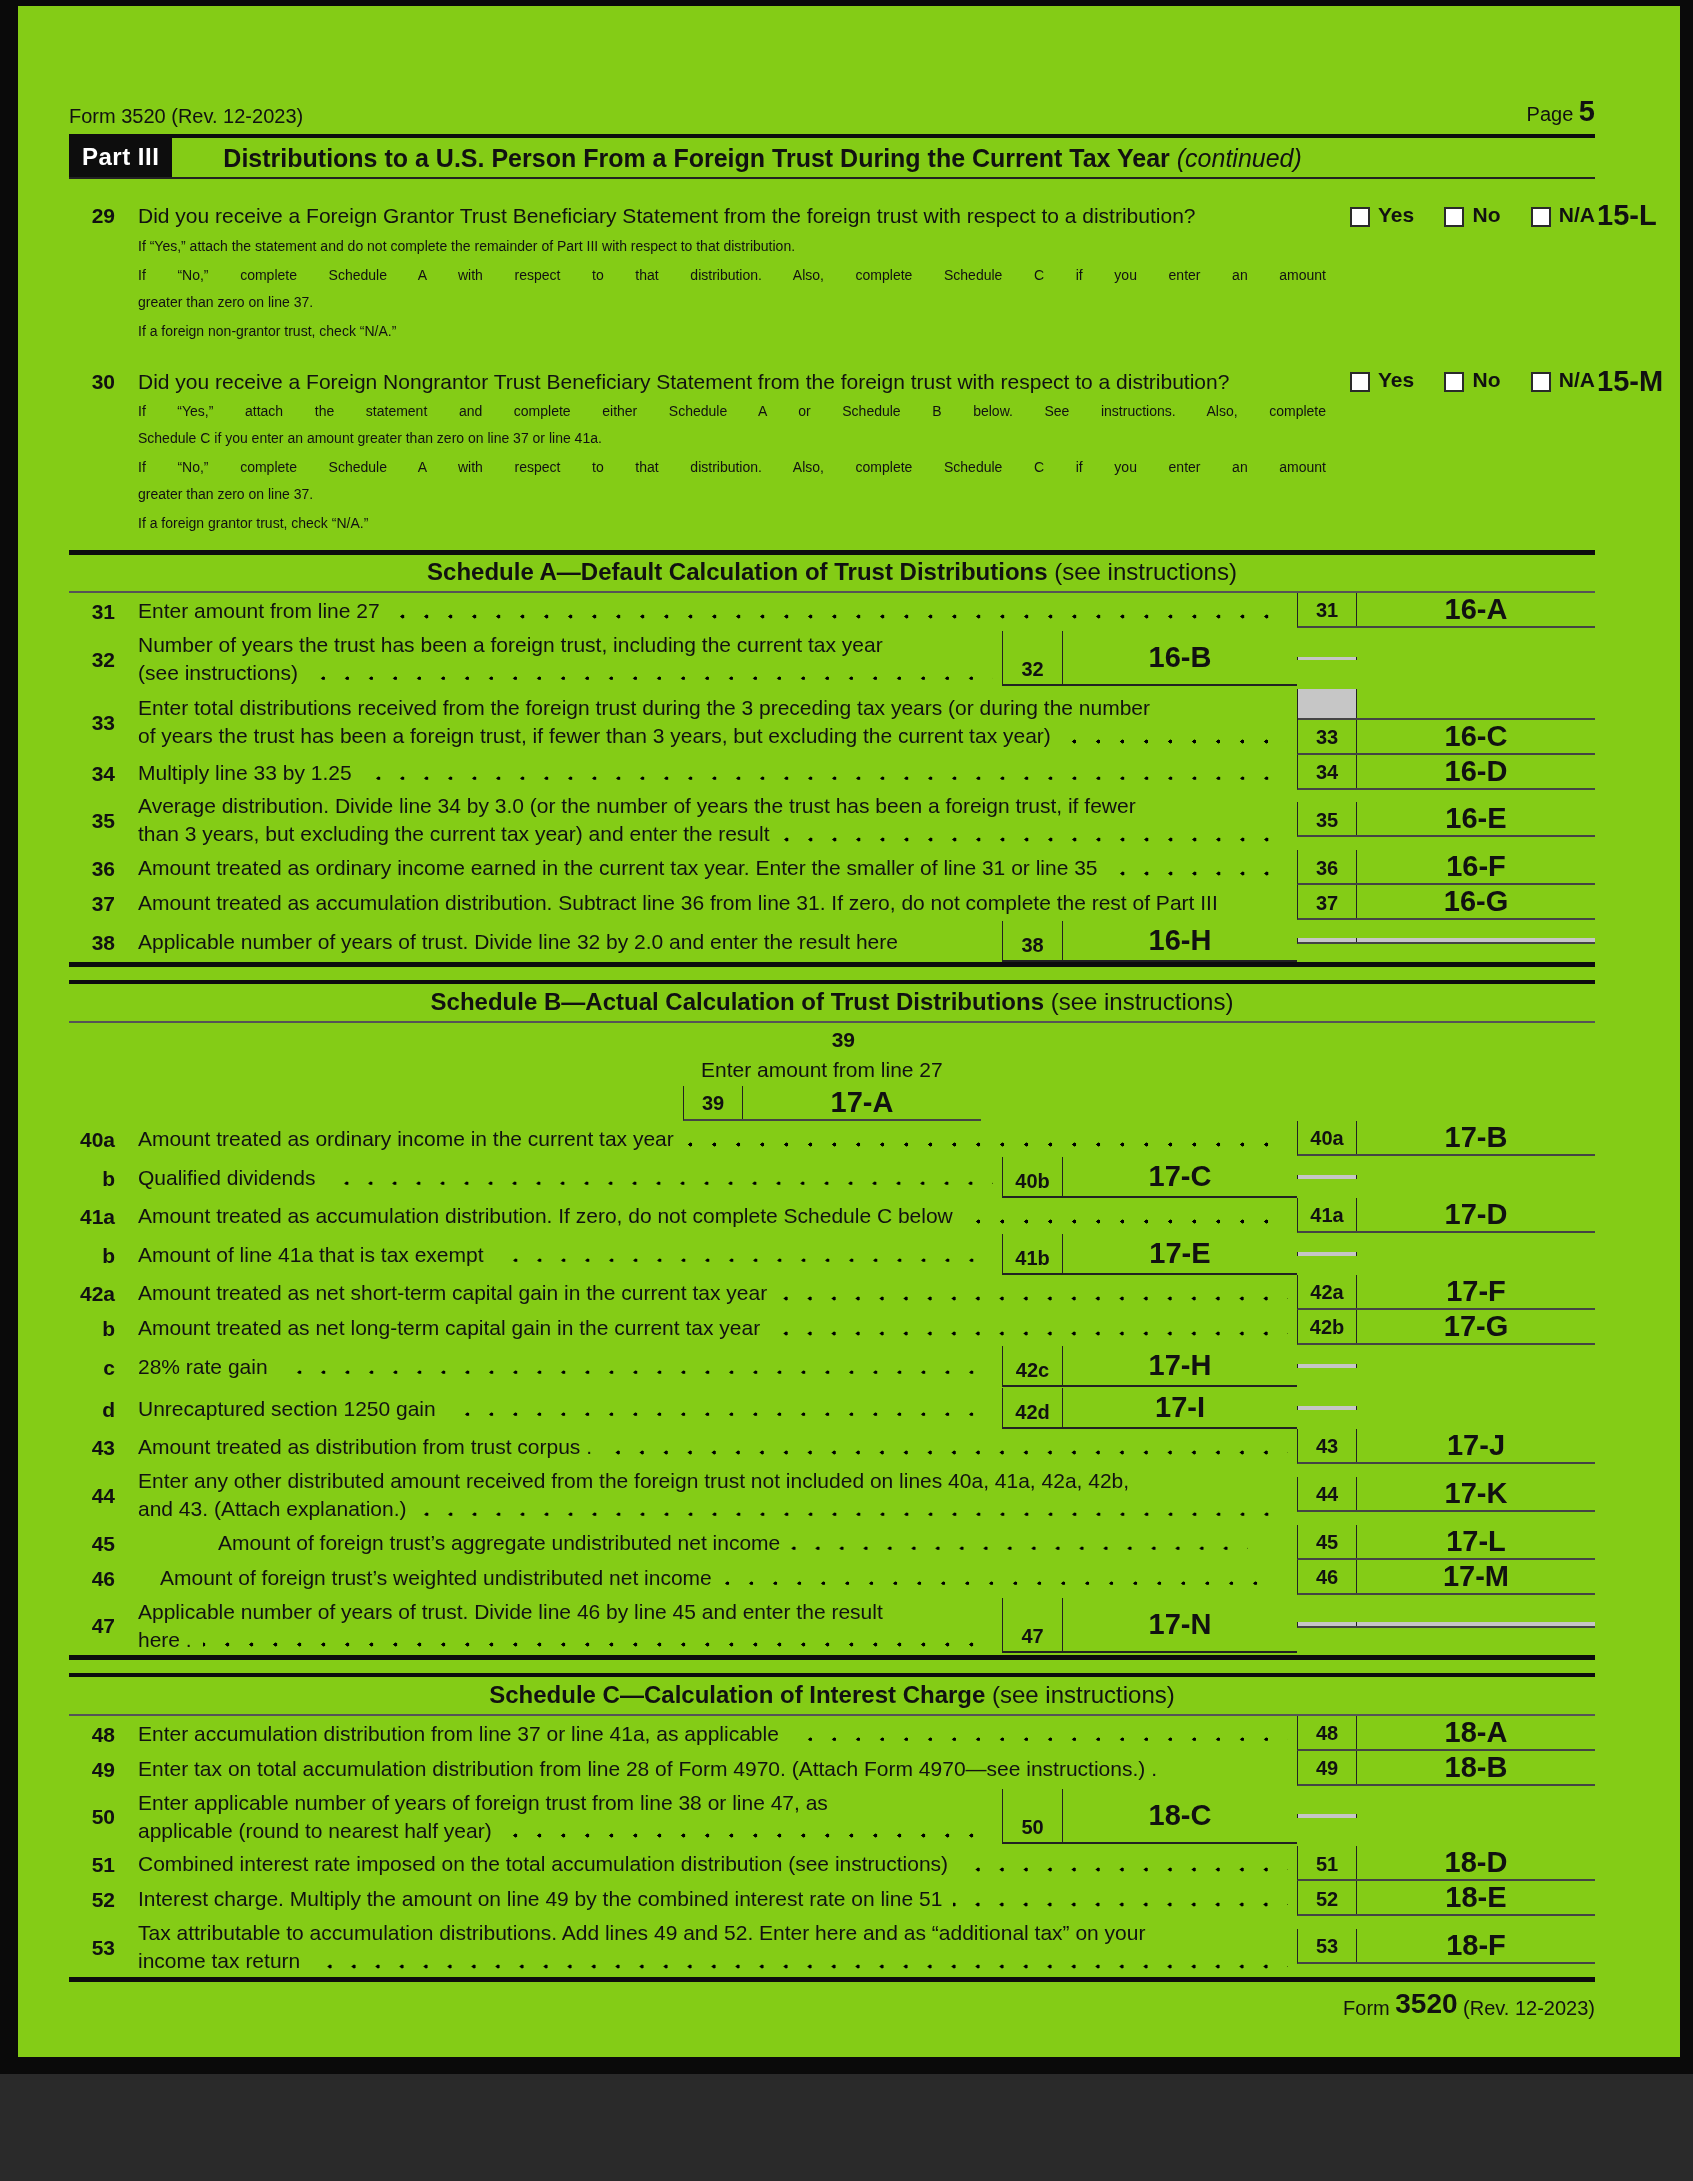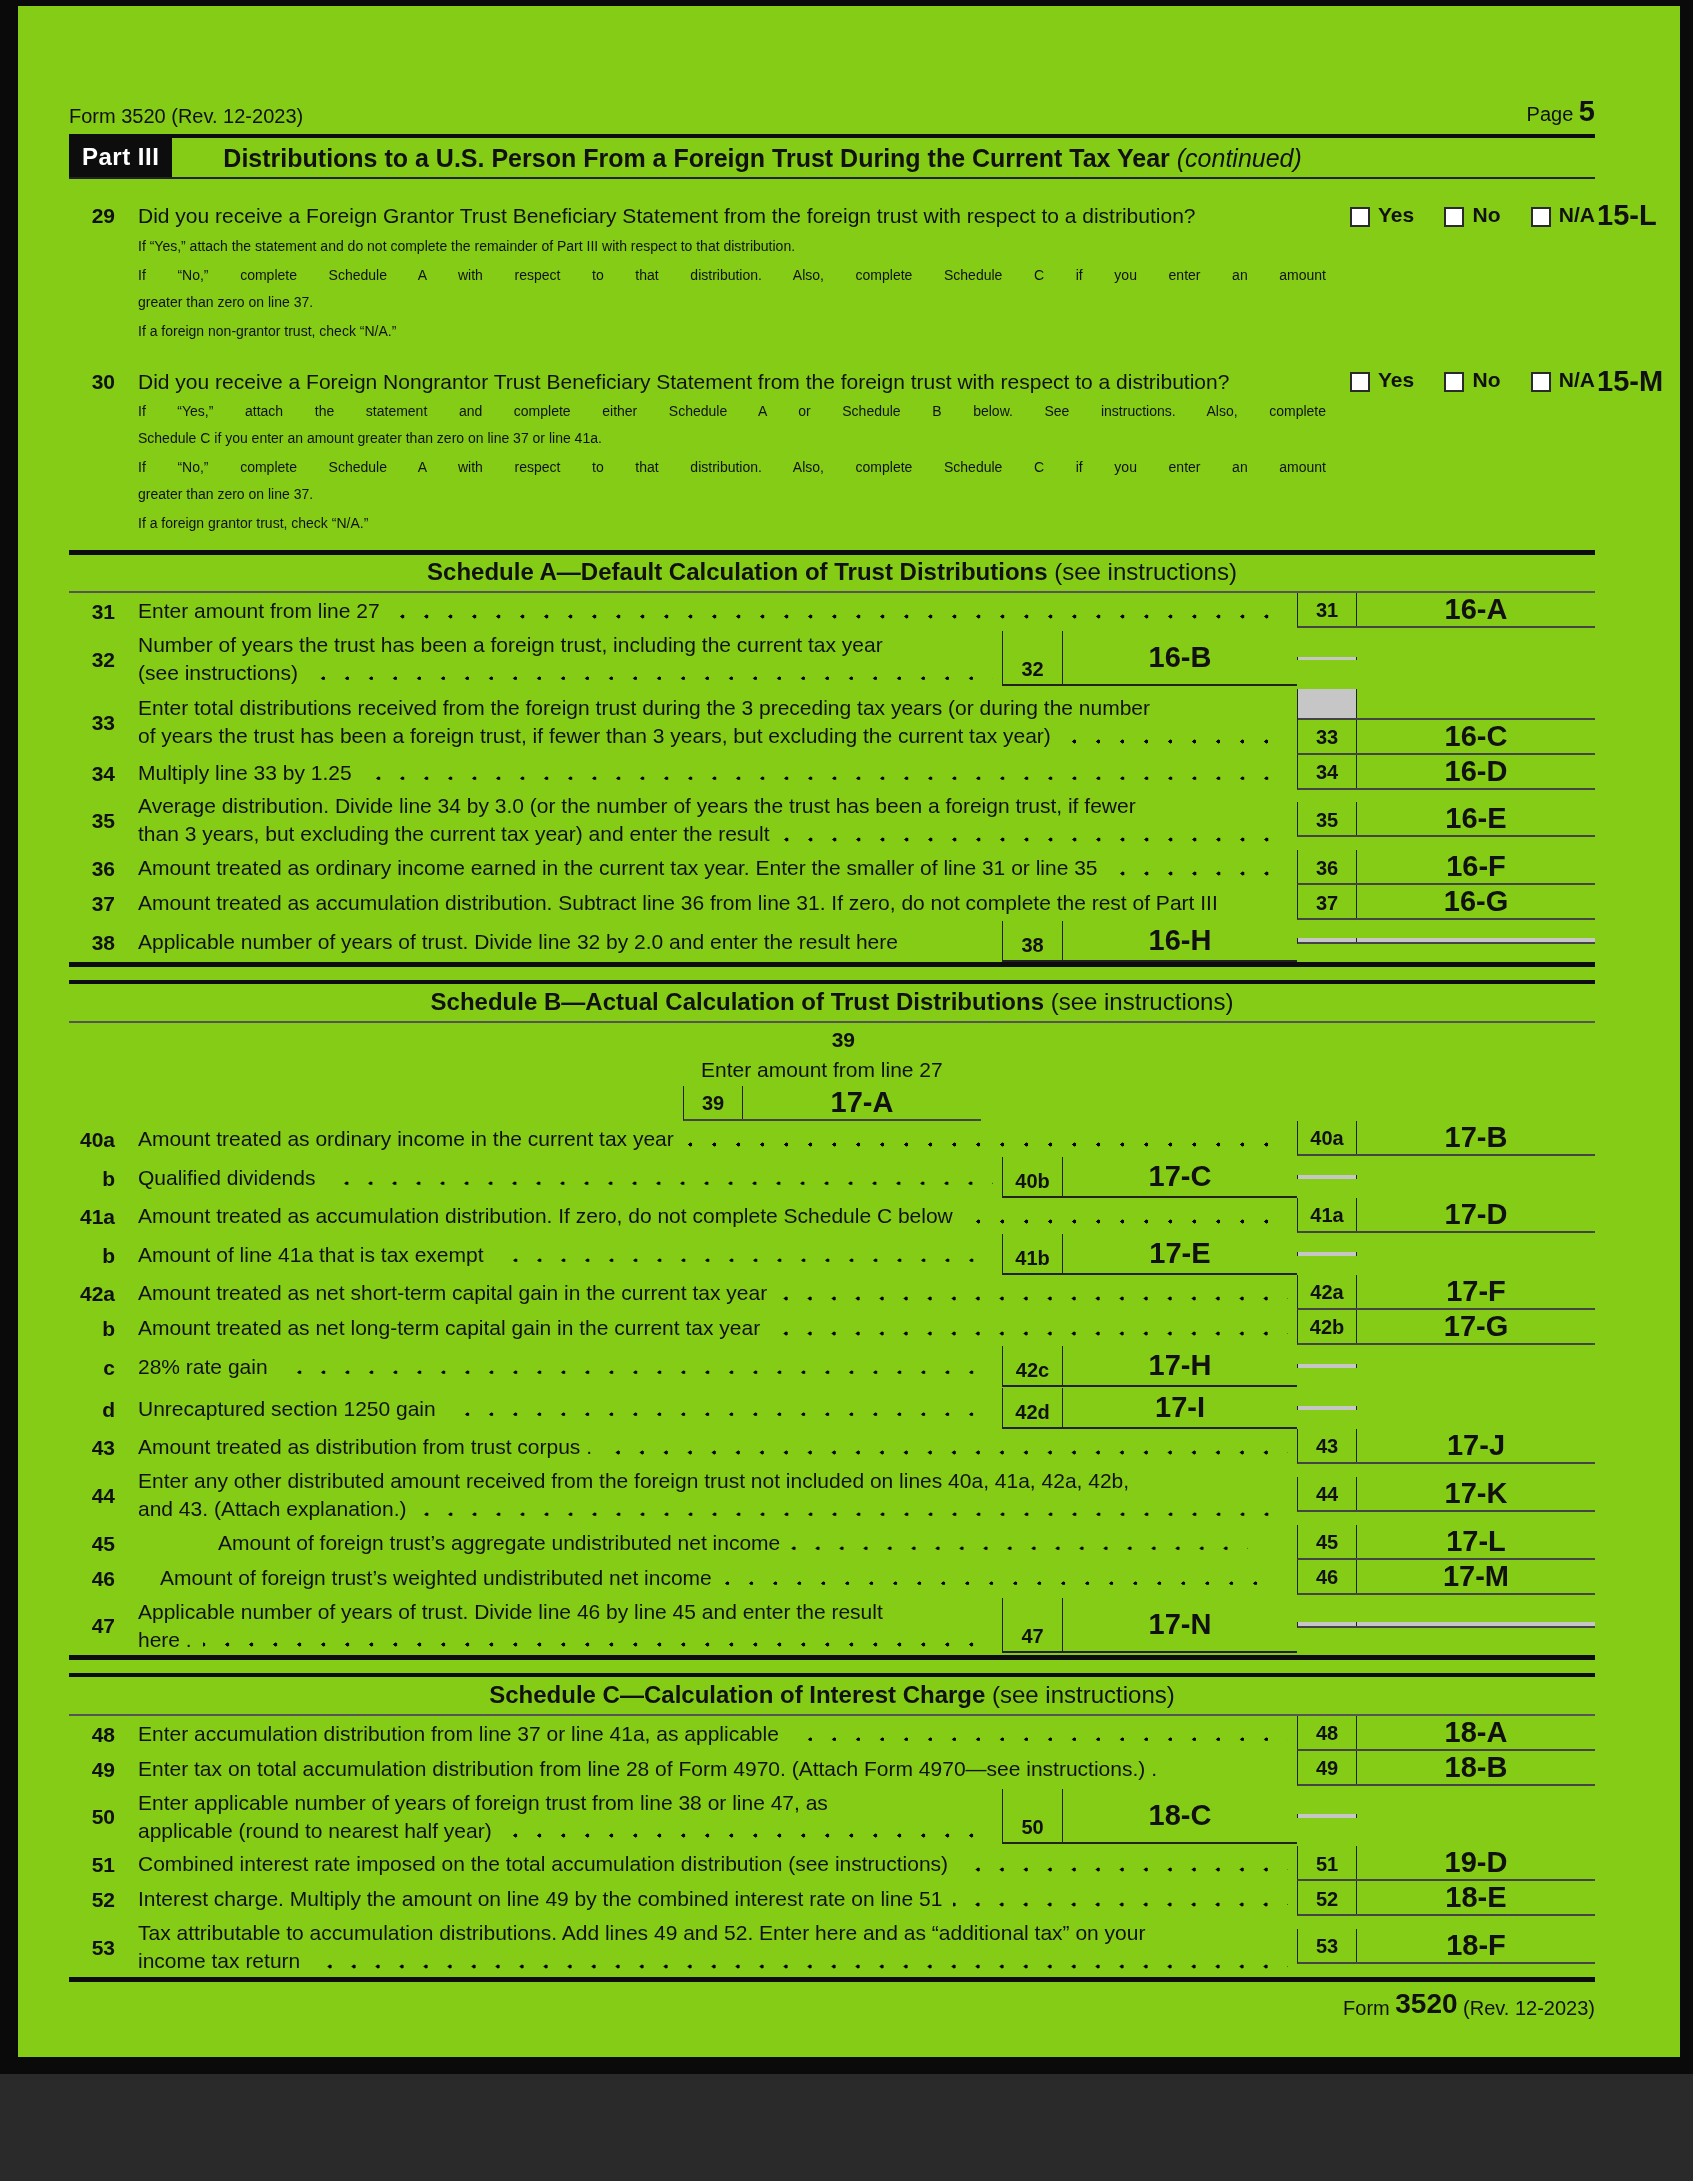--- a/index.html
+++ b/index.html
@@ -643,21 +643,21 @@
               </div>
               <div class="c-gap"></div>
               <div class="c-text">
                 <div class="t-line">
                   <span>Combined interest rate imposed on the total accumulation distribution (see instructions)</span>
                   <div class="leader"></div>
                 </div>
               </div>
               <div class="c-right bordered">
                 <div class="r-num">51</div>
-                <div class="r-val">19-D</div>
+                <div class="r-val">18-D</div>
               </div>
             </div>
             <div class="frow" style="min-height: 33px;">
               <div class="c-num">
                 <span>52</span>
               </div>
               <div class="c-gap"></div>
               <div class="c-text">
                 <div class="t-line">
                   <span>Interest charge. Multiply the amount on line 49 by the combined interest rate on line 51</span>

